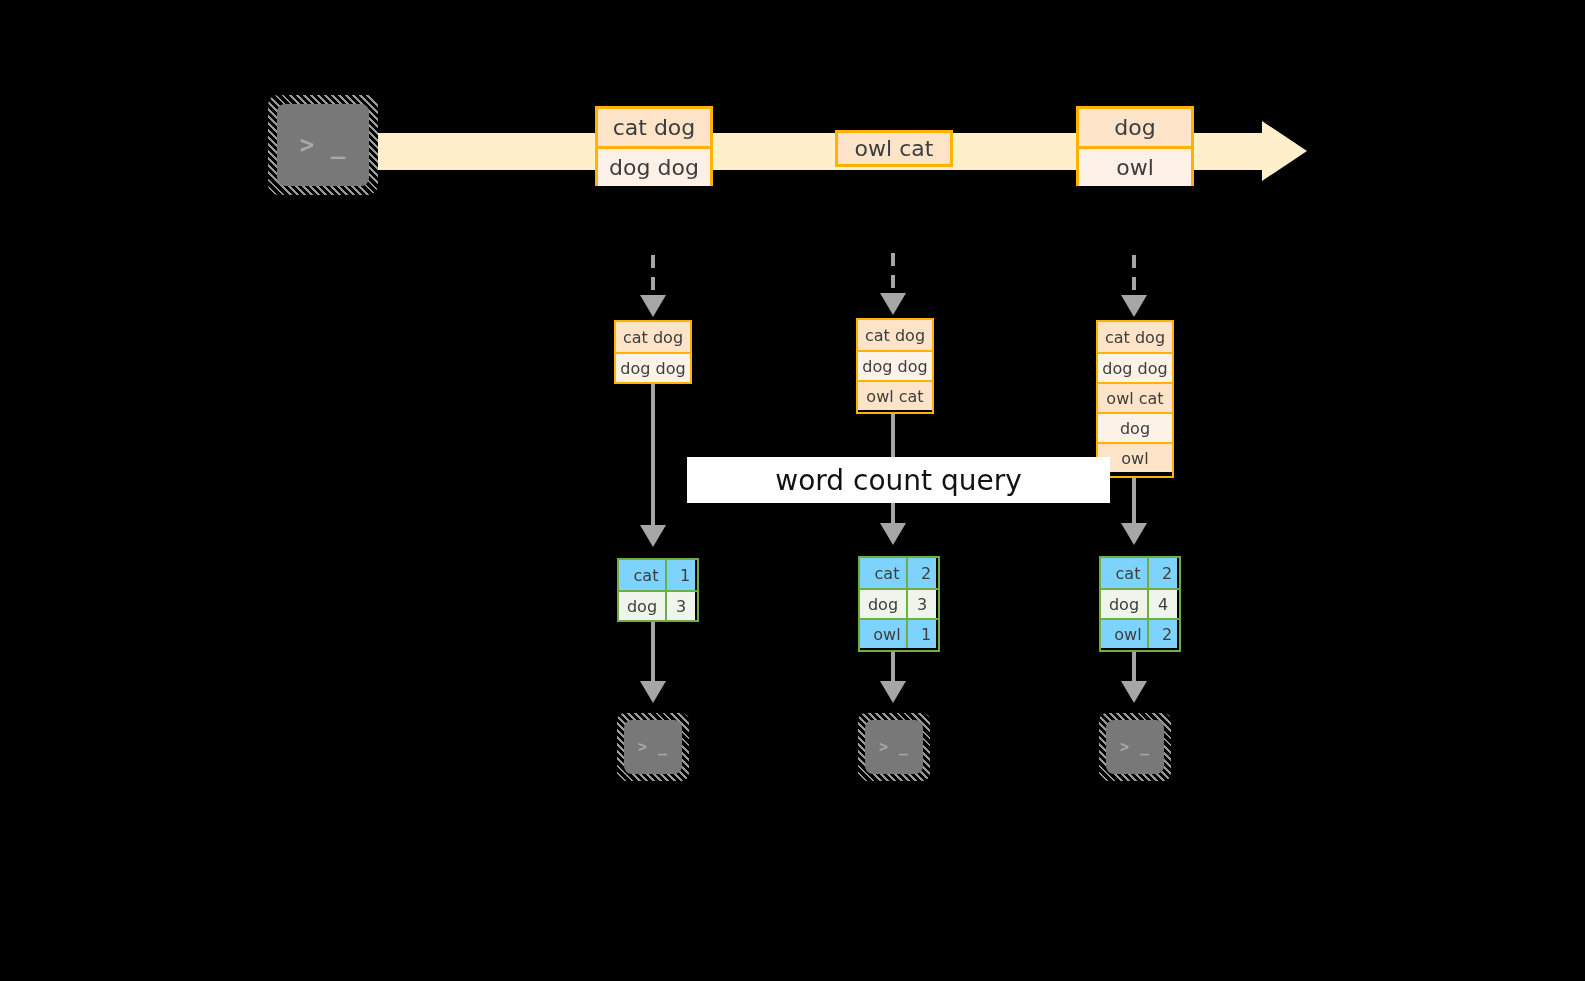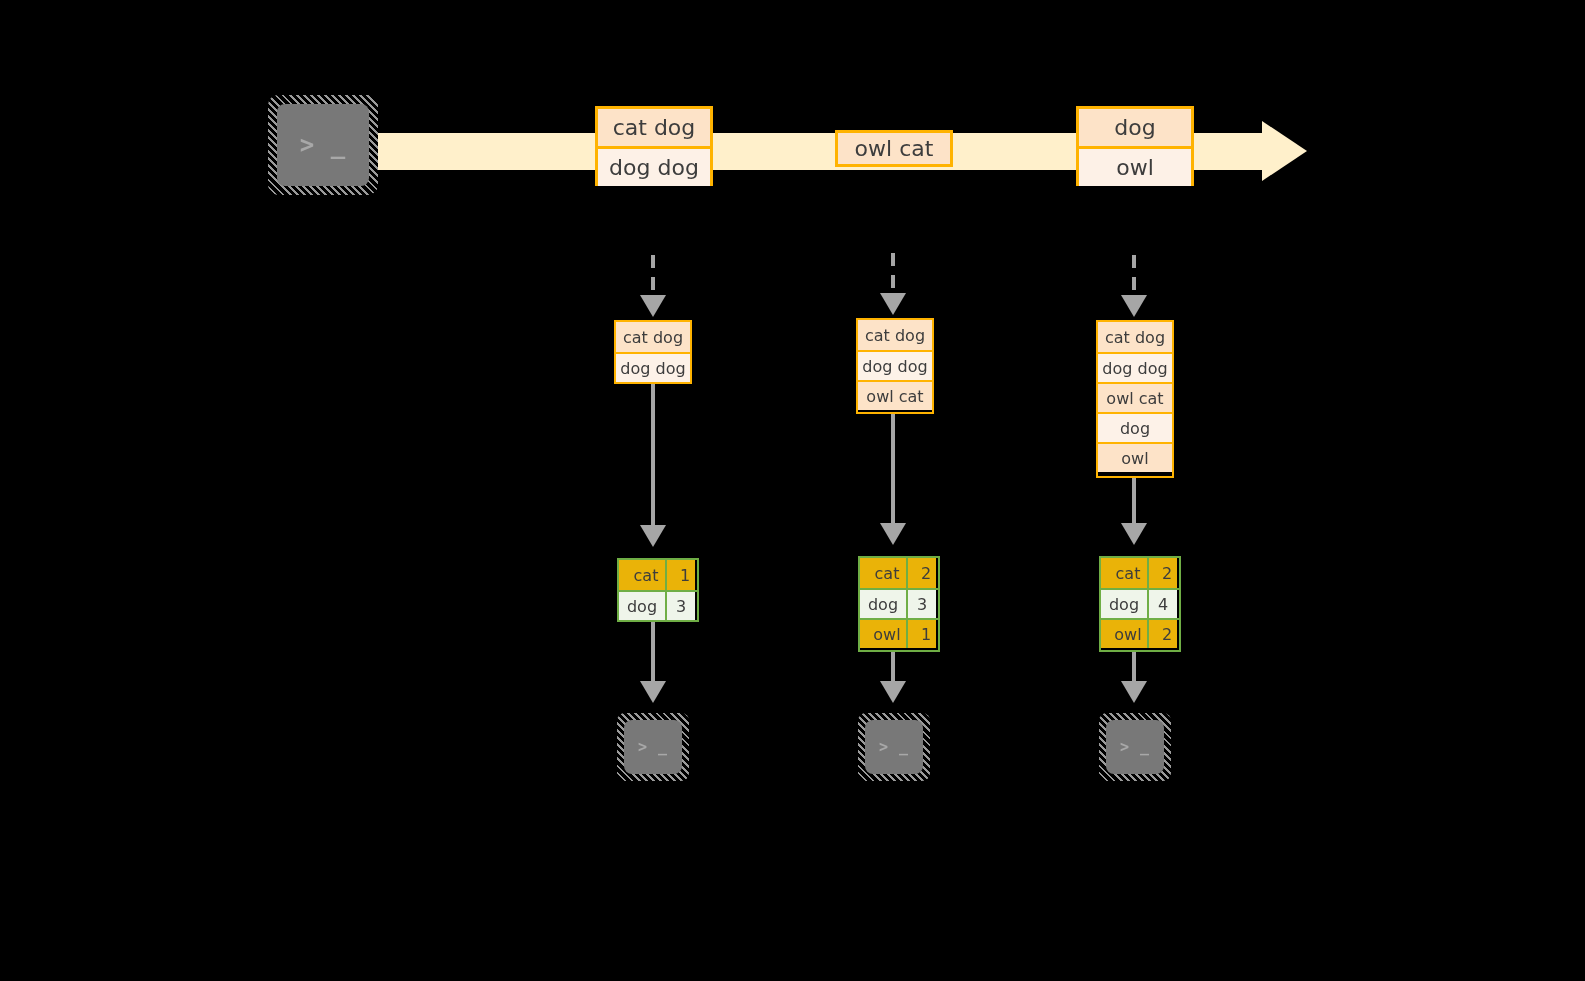--- a/index.html
+++ b/index.html
@@ -119,21 +119,21 @@
     box-sizing: border-box;
     display: flex;
     align-items: center;
     justify-content: center;
     color: #3d3d3d;
     font-size: 16px;
     white-space: nowrap;
   }
   .rescell.key { flex: 0 0 46px; }
   .rescell.val { flex: 0 0 30px; border-left: 2px solid #6FAE45; }
-  .resrow.dark  .rescell { background: #eab308; padding-left: 8px; }
+  .resrow.dark  .rescell { background: #7dd3fc; padding-left: 8px; }
   .resrow.light .rescell { background: #EFF5EA; }
 
   
   .vline {
     position: absolute;
     background: #A6A6A6;
     width: 4px;
   }
   .vline.dashed {
     background: none;
@@ -220,20 +220,21 @@
 
   <div class="vline" style="left:651px; top:384px; height:144px;"></div>
   <div class="vhead" style="left:640px; top:525px;"></div>
 
   <div class="vline" style="left:891px; top:414px; height:112px;"></div>
   <div class="vhead" style="left:880px; top:523px;"></div>
 
   <div class="vline" style="left:1132px; top:478px; height:48px;"></div>
   <div class="vhead" style="left:1121px; top:523px;"></div>
 
+  <div class="querylabel" style="left:687px; top:457px; width:423px; height:46px; font-size:28px;">word count query</div>
 
   <div class="restable" style="left:617px; top:558px; width:82px; height:64px;">
     <div class="resrow dark">
       <span class="rescell key">cat</span>
       <span class="rescell val">1</span>
     </div>
     <div class="resrow light sep">
       <span class="rescell key">dog</span>
       <span class="rescell val">3</span>
     </div>

